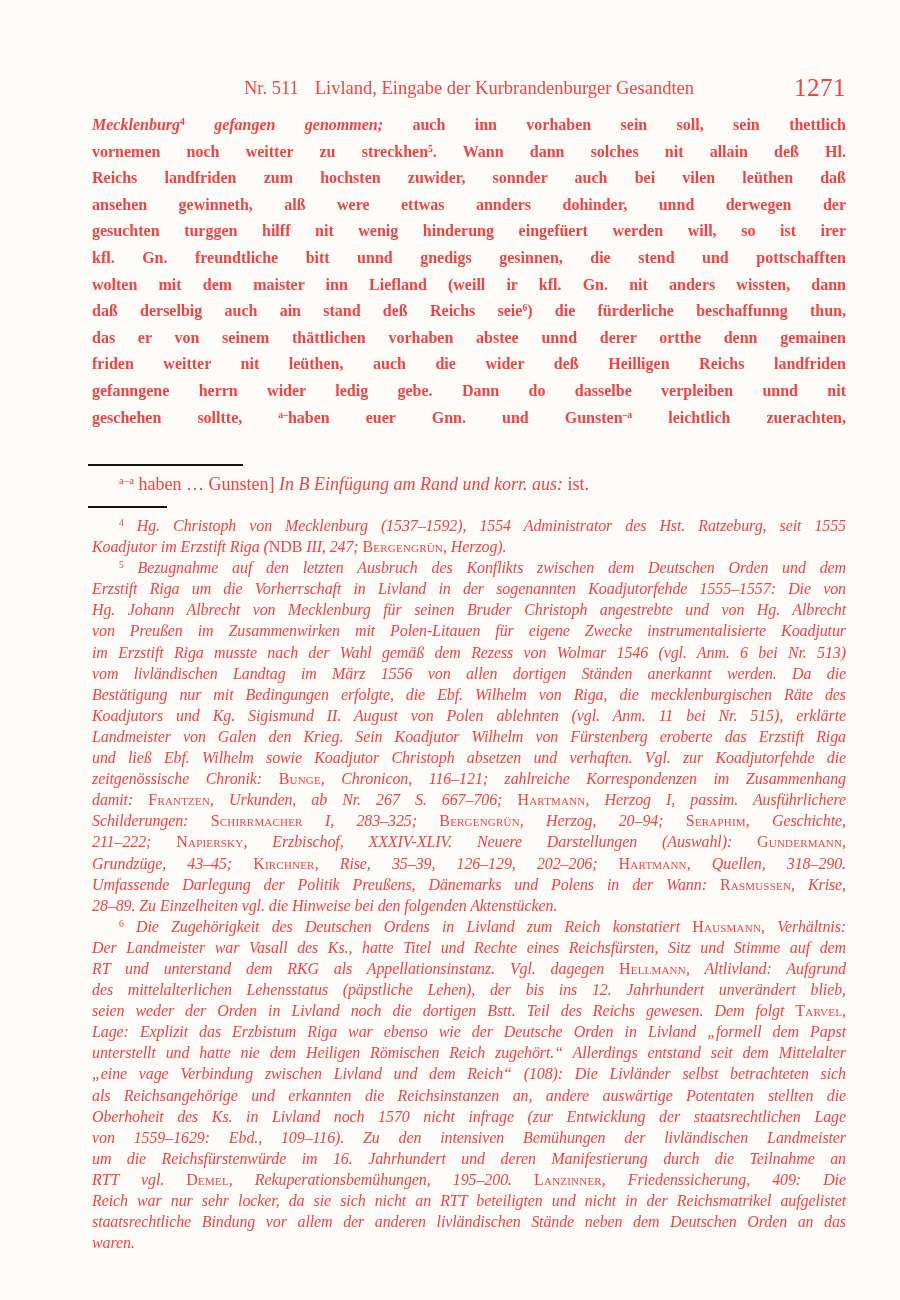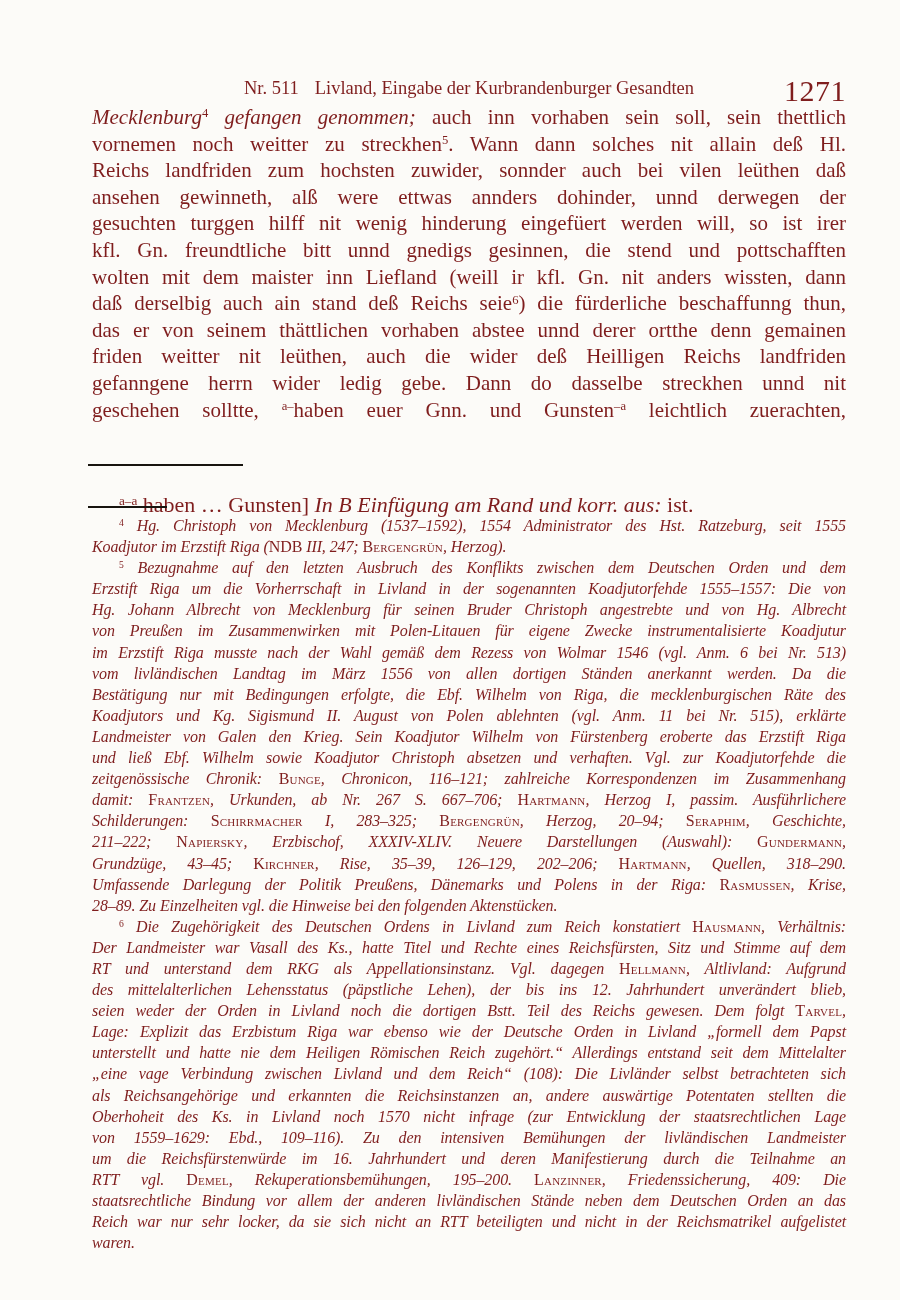--- a/index.html
+++ b/index.html
@@ -2,50 +2,50 @@
 <html><head>
 <meta charset="utf-8">
 <style>
   * { margin: 0; padding: 0; box-sizing: border-box; }
   html, body { background: #fcfbf8; }
   .page {
     position: relative;
     width: 900px;
     height: 1300px;
     background: #fcfbf8;
-    color: #7f1d1d;
+    color: #ef4444;
     font-family: "Liberation Serif", serif;
     overflow: hidden;
   }
   .running-header {
     position: absolute;
     top: 78px; left: 92px; width: 754px; height: 28px;
     font-size: 18.5px;
   }
   .header-center { text-align: center; white-space: nowrap; }
   .header-gap { display: inline-block; width: 16px; }
   .page-number {
     position: absolute; right: 0; top: -4px;
-    font-size: 30px; letter-spacing: 0.5px;
+    font-size: 25px; letter-spacing: 0.5px;
   }
   .main-text {
     position: absolute;
-    top: 104px; left: 92px; width: 754px;
-    font-size: 21px; line-height: 26.6px;
+    top: 112px; left: 92px; width: 754px;
+    font-size: 16px; line-height: 26.6px; font-weight: bold;
   }
   .tline { text-align: justify; text-align-last: justify; -moz-text-align-last: justify; }
   .tline.last { text-align-last: left; -moz-text-align-last: left; }
   .justify-all .tline.last { text-align-last: justify; -moz-text-align-last: justify; }
   .rule { position: absolute; border-top: 2px solid #17140f; }
   .rule-apparatus { top: 464px; left: 88px; width: 155px; }
   .rule-footnotes { top: 506px; left: 88px; width: 79px; }
   .apparatus {
     position: absolute;
     top: 474px; left: 92px; width: 754px;
-    font-size: 22px; line-height: 21px; margin-top: 20px;
+    font-size: 18px; line-height: 21px;
   }
   .footnotes {
     position: absolute;
     top: 515px; left: 92px; width: 754px;
     font-size: 16px; line-height: 21.1px;
     letter-spacing: -0.1px;
   }
   .note .tline:first-child, .apparatus .tline:first-child { text-indent: 27px; }
   .s-r  { font-style: normal; }
   .s-i  { font-style: italic; }
@@ -74,21 +74,21 @@
       <div class="tline"><span class="s-i">Mecklenburg</span><span class="s-sup">4</span><span class="s-i"> gefangen genommen;</span><span class="s-r"> auch inn vorhaben sein soll, sein thettlich</span></div>
       <div class="tline"><span class="s-r">vornemen noch weitter zu streckhen</span><span class="s-sup">5</span><span class="s-r">. Wann dann solches nit allain deß Hl.</span></div>
       <div class="tline"><span class="s-r">Reichs landfriden zum hochsten zuwider, sonnder auch bei vilen leüthen daß</span></div>
       <div class="tline"><span class="s-r">ansehen gewinneth, alß were ettwas annders dohinder, unnd derwegen der</span></div>
       <div class="tline"><span class="s-r">gesuchten turggen hilff nit wenig hinderung eingefüert werden will, so ist irer</span></div>
       <div class="tline"><span class="s-r">kfl. Gn. freundtliche bitt unnd gnedigs gesinnen, die stend und pottschafften</span></div>
       <div class="tline"><span class="s-r">wolten mit dem maister inn Liefland (weill ir kfl. Gn. nit anders wissten, dann</span></div>
       <div class="tline"><span class="s-r">daß derselbig auch ain stand deß Reichs seie</span><span class="s-sup">6</span><span class="s-r">) die fürderliche beschaffunng thun,</span></div>
       <div class="tline"><span class="s-r">das er von seinem thättlichen vorhaben abstee unnd derer ortthe denn gemainen</span></div>
       <div class="tline"><span class="s-r">friden weitter nit leüthen, auch die wider deß Heilligen Reichs landfriden</span></div>
-      <div class="tline"><span class="s-r">gefanngene herrn wider ledig gebe. Dann do dasselbe streckhen unnd nit</span></div>
+      <div class="tline"><span class="s-r">gefanngene herrn wider ledig gebe. Dann do dasselbe verpleiben unnd nit</span></div>
       <div class="tline last"><span class="s-r">geschehen solltte, </span><span class="s-sup">a–</span><span class="s-r">haben euer Gnn. und Gunsten</span><span class="s-sup">–a</span><span class="s-r"> leichtlich zuerachten,</span></div>
     </div>
 
   <div class="rule rule-apparatus"></div>
 
   <div class="apparatus">
       <div class="tline last"><span class="s-sup">a–a</span><span class="s-r"> haben … Gunsten] </span><span class="s-i">In B Einfügung am Rand und korr. aus:</span><span class="s-r"> ist.</span></div>
     </div>
 
   <div class="rule rule-footnotes"></div>
@@ -107,36 +107,36 @@
         <div class="tline"><span class="s-i">vom livländischen Landtag im März 1556 von allen dortigen Ständen anerkannt werden. Da die</span></div>
         <div class="tline"><span class="s-i">Bestätigung nur mit Bedingungen erfolgte, die Ebf. Wilhelm von Riga, die mecklenburgischen Räte des</span></div>
         <div class="tline"><span class="s-i">Koadjutors und Kg. Sigismund II. August von Polen ablehnten (vgl. Anm. 11 bei Nr. 515), erklärte</span></div>
         <div class="tline"><span class="s-i">Landmeister von Galen den Krieg. Sein Koadjutor Wilhelm von Fürstenberg eroberte das Erzstift Riga</span></div>
         <div class="tline"><span class="s-i">und ließ Ebf. Wilhelm sowie Koadjutor Christoph absetzen und verhaften. Vgl. zur Koadjutorfehde die</span></div>
         <div class="tline"><span class="s-i">zeitgenössische Chronik: </span><span class="s-sc">Bunge</span><span class="s-i">, Chronicon, 116–121; zahlreiche Korrespondenzen im Zusammenhang</span></div>
         <div class="tline"><span class="s-i">damit: </span><span class="s-sc">Frantzen</span><span class="s-i">, Urkunden, ab Nr. 267 S. 667–706; </span><span class="s-sc">Hartmann</span><span class="s-i">, Herzog I, passim. Ausführlichere</span></div>
         <div class="tline"><span class="s-i">Schilderungen: </span><span class="s-sc">Schirrmacher</span><span class="s-i"> I, 283–325; </span><span class="s-sc">Bergengrün</span><span class="s-i">, Herzog, 20–94; </span><span class="s-sc">Seraphim</span><span class="s-i">, Geschichte,</span></div>
         <div class="tline"><span class="s-i">211–222; </span><span class="s-sc">Napiersky</span><span class="s-i">, Erzbischof, XXXIV-XLIV. Neuere Darstellungen (Auswahl): </span><span class="s-sc">Gundermann</span><span class="s-i">,</span></div>
         <div class="tline"><span class="s-i">Grundzüge, 43–45; </span><span class="s-sc">Kirchner</span><span class="s-i">, Rise, 35–39, 126–129, 202–206; </span><span class="s-sc">Hartmann</span><span class="s-i">, Quellen, 318–290.</span></div>
-        <div class="tline"><span class="s-i">Umfassende Darlegung der Politik Preußens, Dänemarks und Polens in der Riga: </span><span class="s-sc">Rasmussen</span><span class="s-i">, Krise,</span></div>
+        <div class="tline"><span class="s-i">Umfassende Darlegung der Politik Preußens, Dänemarks und Polens in der Wann: </span><span class="s-sc">Rasmussen</span><span class="s-i">, Krise,</span></div>
         <div class="tline last"><span class="s-i">28–89. Zu Einzelheiten vgl. die Hinweise bei den folgenden Aktenstücken.</span></div>
       </div>
     <div class="note">
         <div class="tline"><span class="s-sup">6</span><span class="s-i"> Die Zugehörigkeit des Deutschen Ordens in Livland zum Reich konstatiert </span><span class="s-sc">Hausmann</span><span class="s-i">, Verhältnis:</span></div>
         <div class="tline"><span class="s-i">Der Landmeister war Vasall des Ks., hatte Titel und Rechte eines Reichsfürsten, Sitz und Stimme auf dem</span></div>
         <div class="tline"><span class="s-i">RT und unterstand dem RKG als Appellationsinstanz. Vgl. dagegen </span><span class="s-sc">Hellmann</span><span class="s-i">, Altlivland: Aufgrund</span></div>
         <div class="tline"><span class="s-i">des mittelalterlichen Lehensstatus (päpstliche Lehen), der bis ins 12. Jahrhundert unverändert blieb,</span></div>
         <div class="tline"><span class="s-i">seien weder der Orden in Livland noch die dortigen Bstt. Teil des Reichs gewesen. Dem folgt </span><span class="s-sc">Tarvel</span><span class="s-i">,</span></div>
         <div class="tline"><span class="s-i">Lage: Explizit das Erzbistum Riga war ebenso wie der Deutsche Orden in Livland „formell dem Papst</span></div>
         <div class="tline"><span class="s-i">unterstellt und hatte nie dem Heiligen Römischen Reich zugehört.“ Allerdings entstand seit dem Mittelalter</span></div>
         <div class="tline"><span class="s-i">„eine vage Verbindung zwischen Livland und dem Reich“ (108): Die Livländer selbst betrachteten sich</span></div>
         <div class="tline"><span class="s-i">als Reichsangehörige und erkannten die Reichsinstanzen an, andere auswärtige Potentaten stellten die</span></div>
         <div class="tline"><span class="s-i">Oberhoheit des Ks. in Livland noch 1570 nicht infrage (zur Entwicklung der staatsrechtlichen Lage</span></div>
         <div class="tline"><span class="s-i">von 1559–1629: Ebd., 109–116). Zu den intensiven Bemühungen der livländischen Landmeister</span></div>
         <div class="tline"><span class="s-i">um die Reichsfürstenwürde im 16. Jahrhundert und deren Manifestierung durch die Teilnahme an</span></div>
         <div class="tline"><span class="s-i">RTT vgl. </span><span class="s-sc">Demel</span><span class="s-i">, Rekuperationsbemühungen, 195–200. </span><span class="s-sc">Lanzinner</span><span class="s-i">, Friedenssicherung, 409: Die</span></div>
+        <div class="tline"><span class="s-i">Reich war nur sehr locker, da sie sich nicht an RTT beteiligten und nicht in der Reichsmatrikel aufgelistet</span></div>
         <div class="tline"><span class="s-i">staatsrechtliche Bindung vor allem der anderen livländischen Stände neben dem Deutschen Orden an das</span></div>
-        <div class="tline"><span class="s-i">Reich war nur sehr locker, da sie sich nicht an RTT beteiligten und nicht in der Reichsmatrikel aufgelistet</span></div>
         <div class="tline last"><span class="s-i">waren.</span></div>
       </div>
   </div>
 
 </div>
 
 </body></html>

